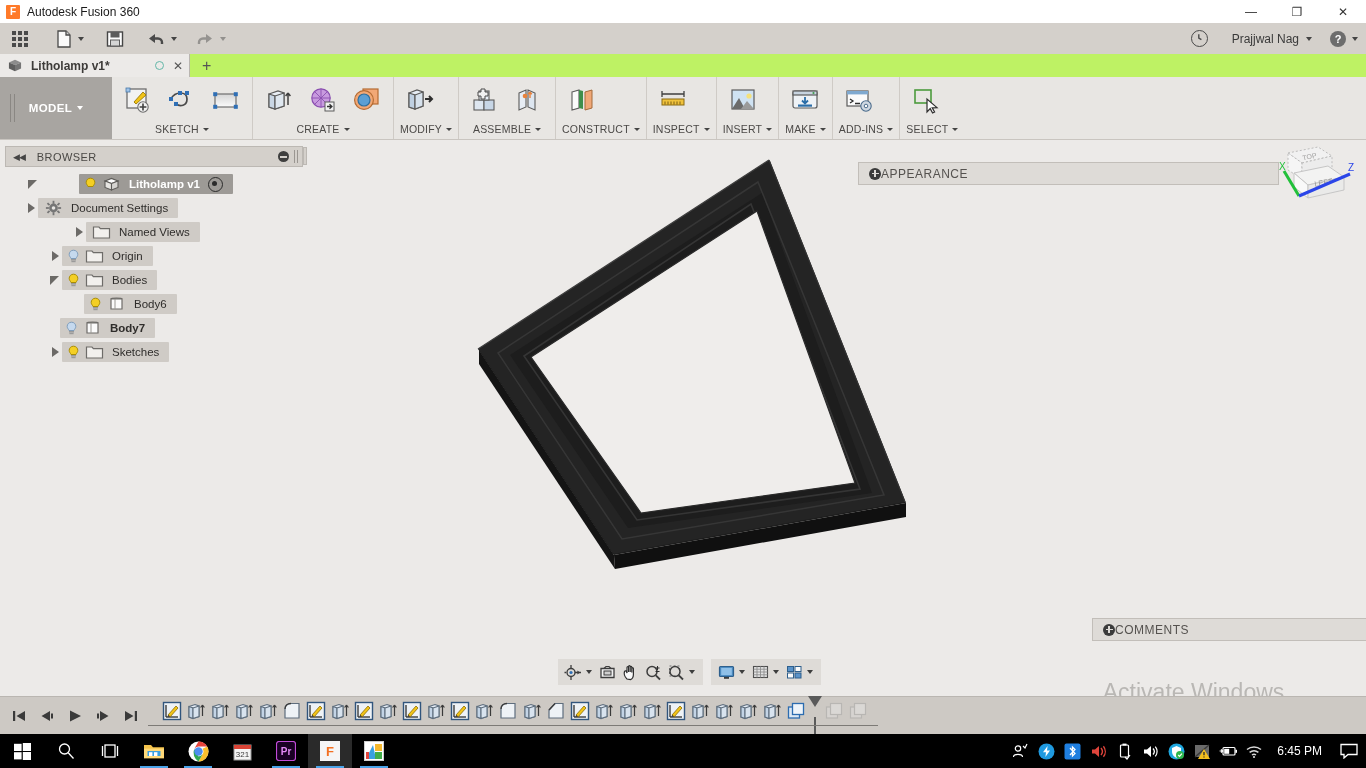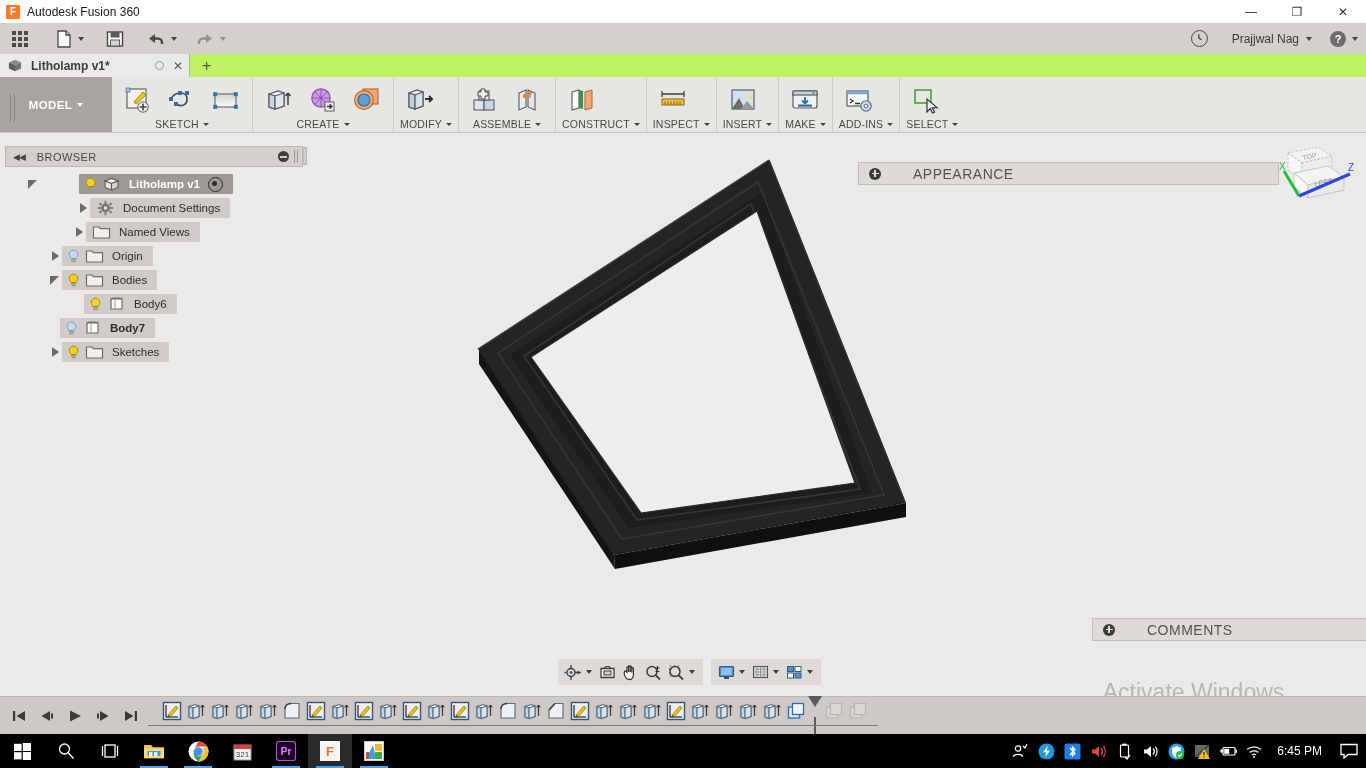--- a/index.html
+++ b/index.html
@@ -60,21 +60,21 @@
   }
   .tab-cube { width: 14px; height: 13px; margin-right: 9px; }
   .tab-label { font-size: 12px; color: #3d3b39; font-weight: bold; }
   .tab-dot { width: 9px; height: 9px; border: 1.5px solid #63b7a8;
     border-radius: 50%; margin-left: auto; }
   .tab-close { font-size: 12px; color: #555; margin-left: 9px; }
   .tab-plus { font-size: 16px; color: #555; padding: 0 12px; line-height: 23px; }
 
   
   .ribbon {
-    position: absolute; left: 0; top: 77px; width: 1366px; height: 56px;
+    position: absolute; left: 0; top: 77px; width: 1366px; height: 63px;
     background: #e8e6e3; display: flex; align-items: stretch;
     border-bottom: 1px solid #c9c5c0;
   }
   .model-chip {
     width: 112px; background: #a8a5a1; display: flex; align-items: center;
     justify-content: center; position: relative;
   }
   .grip { position: absolute; left: 10px; top: 17px; width: 5px; height: 28px;
     border-left: 1px solid #8a8783; border-right: 1px solid #8a8783; }
   .model-chip span { color: #fff; font-size: 11.5px; font-weight: bold; letter-spacing: .4px; }
@@ -148,21 +148,21 @@
   
   .pal {
     position: absolute; height: 23px; background: #dedbd7;
     border: 1px solid #c2beb9; display: flex; align-items: center;
   }
   .pal-plus { width: 12px; height: 12px; border-radius: 50%; background: #3b3b3b;
     margin-left: 10px; position: relative; flex: none; }
   .pal-plus:before, .pal-plus:after { content: ""; position: absolute; background: #dedbd7; }
   .pal-plus:before { left: 2.5px; top: 5.2px; width: 7px; height: 1.6px; }
   .pal-plus:after { left: 5.2px; top: 2.5px; width: 1.6px; height: 7px; }
-  .pal-title { font-size: 14px; color: #55524f; margin-left: 32px; letter-spacing: .5px; }
+  .pal-title { font-size: 12px; color: #55524f; margin-left: 0; letter-spacing: .5px; }
   #appearance-panel { left: 858px; top: 162px; width: 421px; }
   #comments-panel { left: 1092px; top: 618px; width: 290px; }
 
   
   .watermark { position: absolute; right: 58px; bottom: 42px; text-align: left; }
   .wm1 { font-size: 23px; color: #b9b7b4; font-weight: normal; }
   .wm2 { font-size: 13px; color: #b9b7b4; margin-top: 5px; }
 
   
   .navbar {
@@ -590,21 +590,21 @@
   </svg>
           <svg viewBox="0 0 19 16" class="ficon">
     <path d="M3 5 L9.5 2.4 L16 5 L9.5 7.6 z" fill="#fdfdfd" stroke="#5e5c59" stroke-width="1.1"></path>
     <path d="M3 5 L9.5 7.6 L9.5 14 L3 11.4 z" fill="#e7e5e2" stroke="#5e5c59" stroke-width="1.1"></path>
     <path d="M16 5 L9.5 7.6 L9.5 14 L16 11.4 z" fill="#d6d4d1" stroke="#5e5c59" stroke-width="1.1"></path>
   </svg>
           <span class="tlabel">Litholamp v1</span>
           <span class="eyeball"></span>
         </span>
       </div>
-      <div class="trow" style="padding-left: 76px;">
+      <div class="trow" style="padding-left: 24px;">
         <span class="twist closed"></span>
         <span class="tbody">
           <svg viewBox="0 0 19 16" class="ficon">
     <circle cx="9.5" cy="8" r="4.4" fill="#767676"></circle>
     <circle cx="9.5" cy="8" r="1.8" fill="#e8e6e3"></circle>
     <g fill="#767676">
       <rect x="8.6" y="0.8" width="1.8" height="3"></rect>
               <rect x="8.6" y="12.2" width="1.8" height="3"></rect>
       <rect x="1.9" y="7.1" width="3" height="1.8"></rect>
               <rect x="14.1" y="7.1" width="3" height="1.8"></rect>

